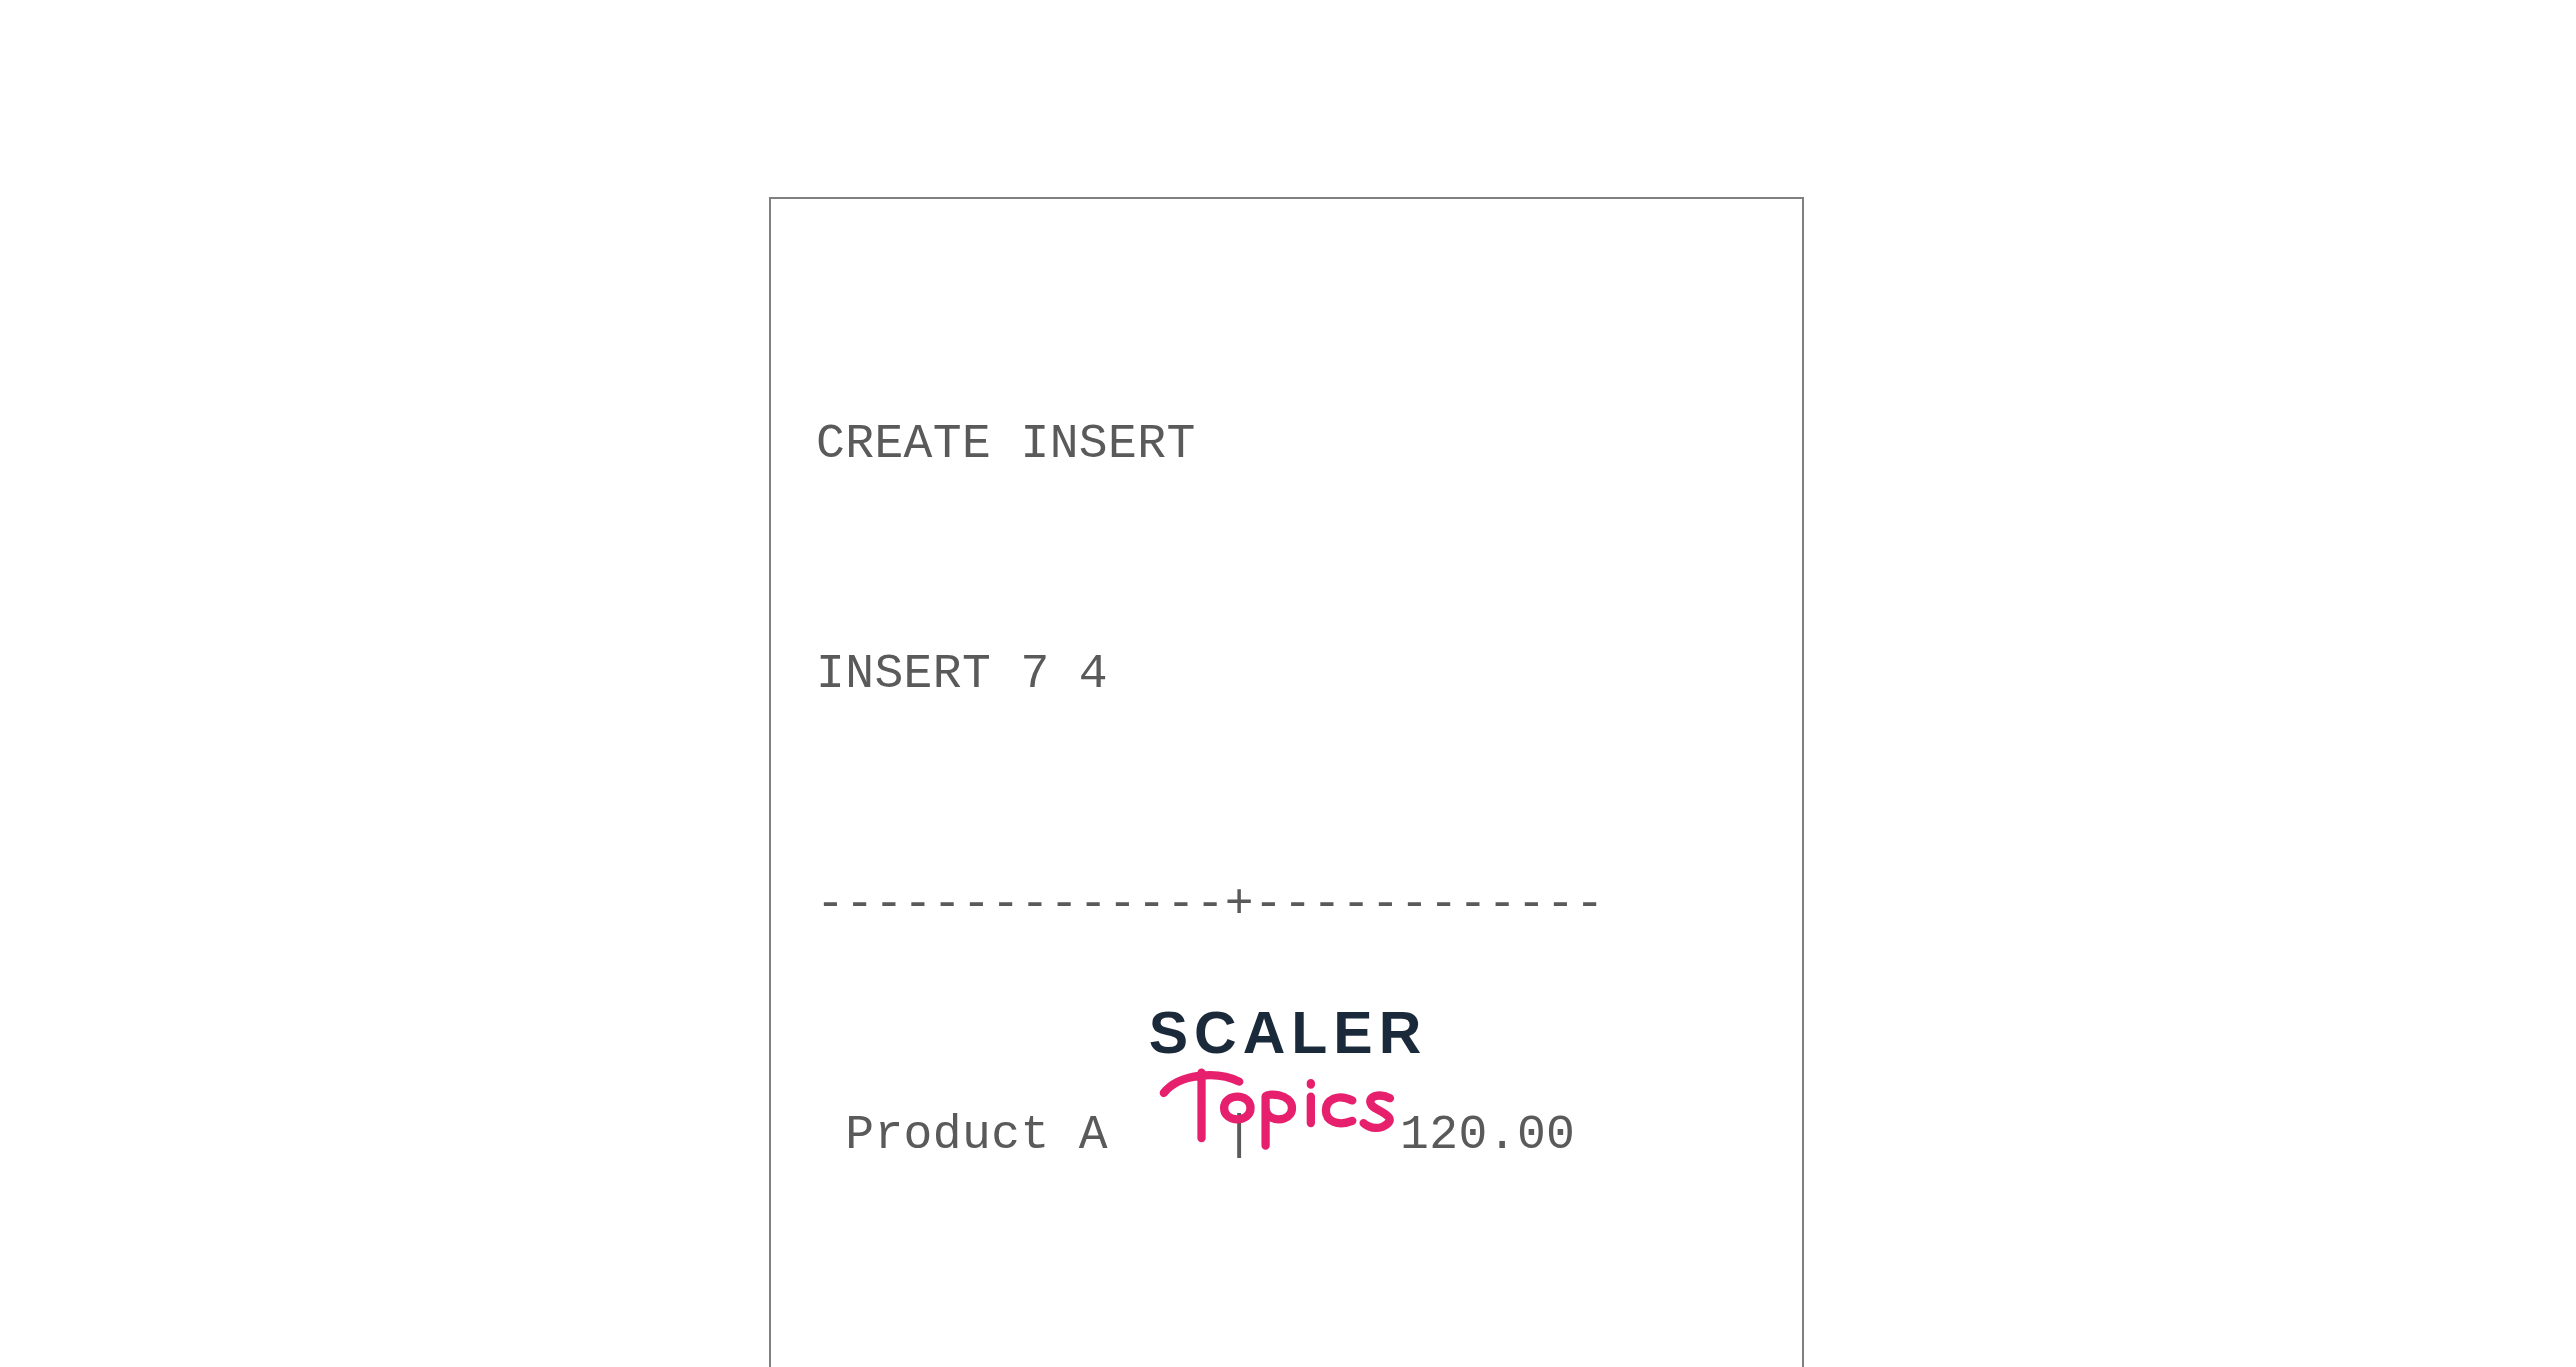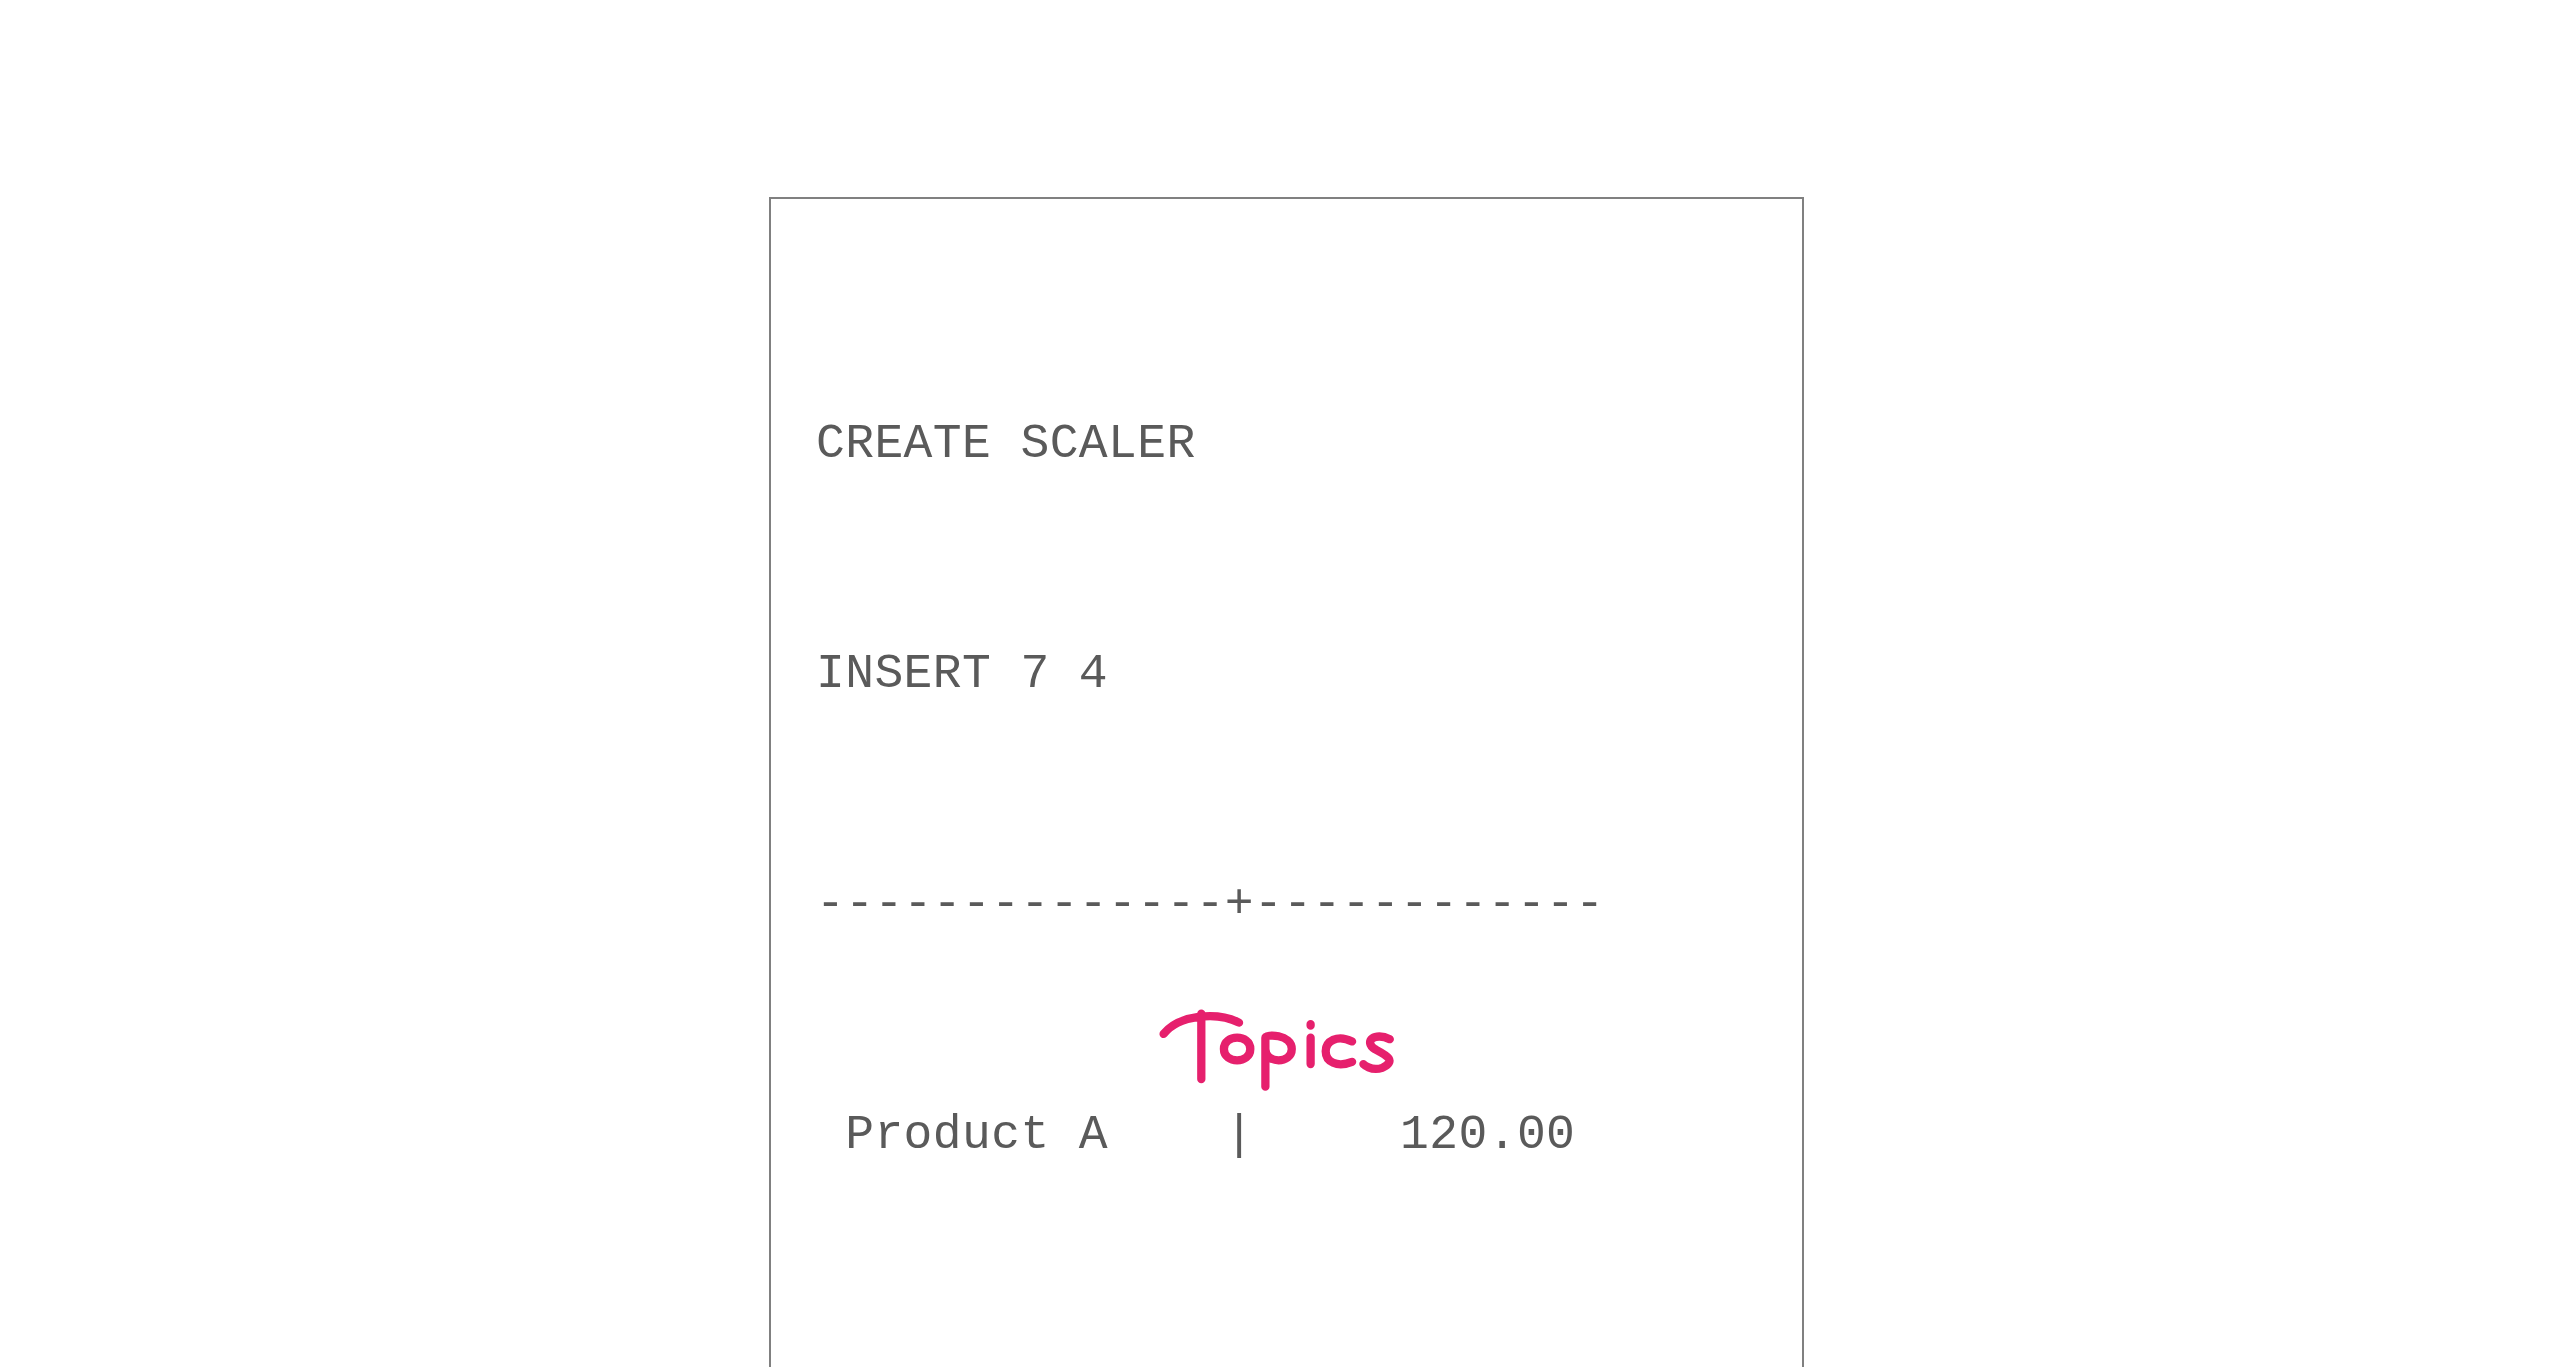--- a/index.html
+++ b/index.html
@@ -43,29 +43,30 @@
   }
   .logo-topics svg {
     width: 265px;
     height: 98px;
   }
 </style>
 </head>
 <body>
 
 <div class="terminal-box">
-  <div>CREATE SCALER</div>
+  <div>CREATE INSERT</div>
   <div>INSERT 7 4</div>
   <div>--------------+------------</div>
   <div> Product A    |     120.00</div>
   
   
 </div>
 
 <div class="logo-wrap">
+  <div class="logo-scaler">SCALER</div>
   <div class="logo-topics">
     <svg viewBox="0 0 350 130" aria-hidden="true">
       <path d="M 10 45
                C 30 20, 80 15, 110 30
                M 60 18
                L 60 105
                M 90 65
                C 90 45, 125 45, 125 65
                C 125 85, 90 85, 90 65
                M 145 115

